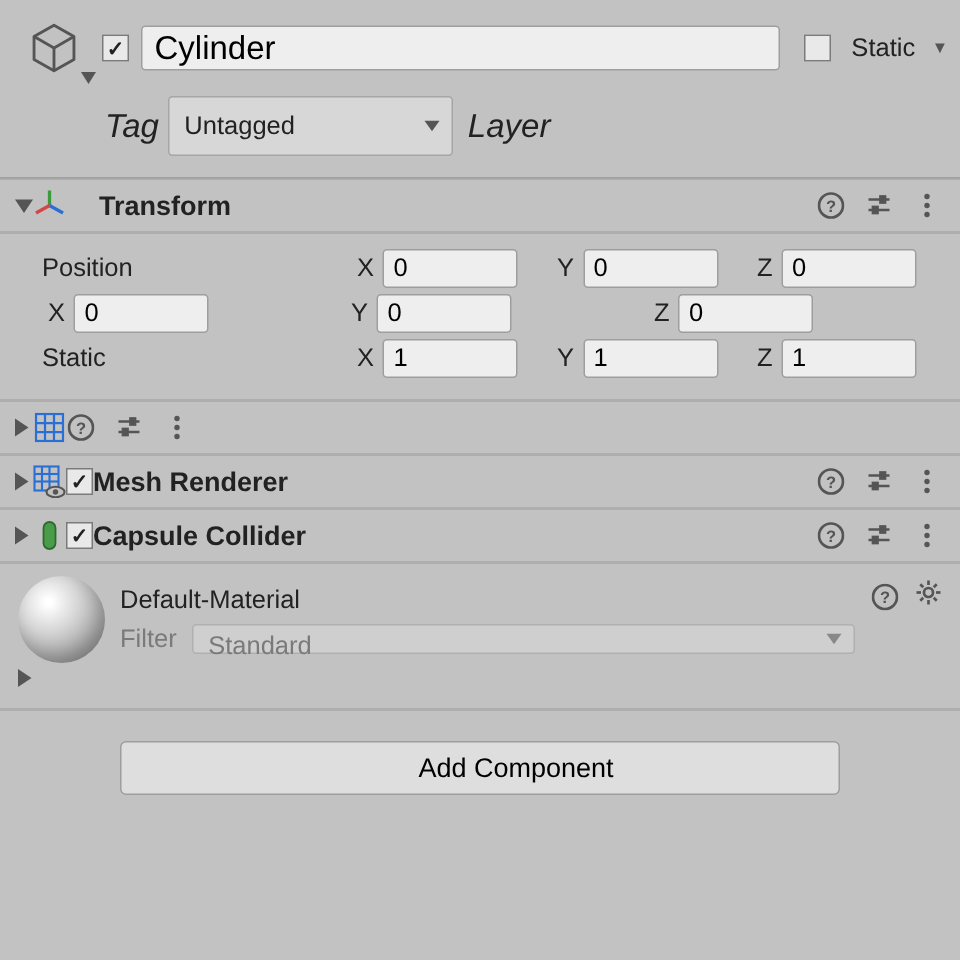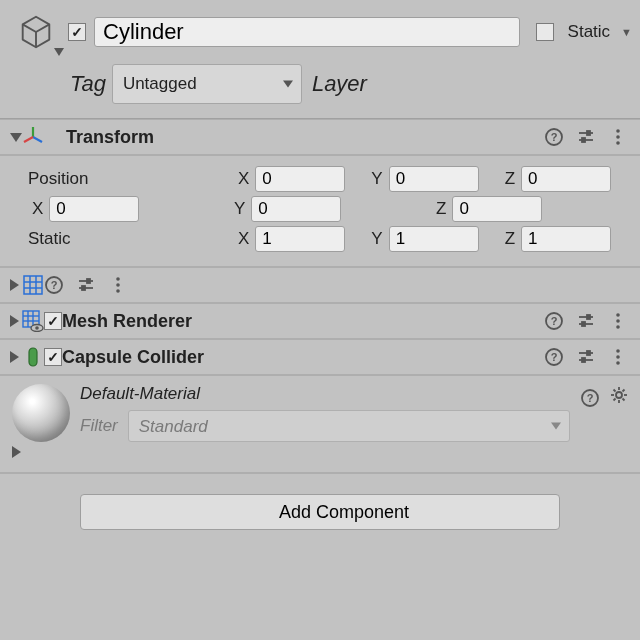--- a/index.html
+++ b/index.html
@@ -40,24 +40,24 @@
   .props { padding: 6px 12px 10px 28px; border-bottom: 2px solid #aeaeae; }
   .prow { display: flex; align-items: center; margin: 4px 0; gap: 6px; }
   .plabel { width: 200px; font-size: 17px; }
   .axis { font-size: 17px; margin-left: 4px; }
   .numbox { width: 90px; height: 26px; background: #eeeeee; border: 1px solid #9e9e9e; border-radius: 3px; padding: 2px 6px; font-size: 17px; }
   .prow .pair { display: flex; align-items: center; gap: 6px; flex: 1; }
   
   
   .mat { display: flex; align-items: center; padding: 8px 12px 4px 12px; gap: 10px; }
   .mat-sphere { width: 58px; height: 58px; border-radius: 50%; background: radial-gradient(circle at 35% 30%, #ffffff 4%, #d6d6d6 35%, #9a9a9a 75%, #7a7a7a 100%); box-shadow: inset -4px -6px 10px rgba(0,0,0,.15); }
-  .mat-col { flex: 1; font-style: italic; }
+  .mat-col { flex: 1; }
   .shader-row { display: flex; align-items: center; gap: 10px; margin-top: 6px; }
   .shader-lbl { color: #7a7a7a; font-size: 17px; }
-  .shader-dd { flex: 1; background: #cfcfcf; border: 1px solid #b0b0b0; border-radius: 3px; padding: 4px 26px 4px 10px; font-size: 17px; color: #7a7a7a; position: relative; height: 32px; display:flex; align-items:flex-end; }
+  .shader-dd { flex: 1; background: #cfcfcf; border: 1px solid #b0b0b0; border-radius: 3px; padding: 4px 26px 4px 10px; font-size: 17px; color: #7a7a7a; position: relative; height: 20px; display:flex; align-items:flex-start; }
   .shader-dd .arr { position: absolute; right: 8px; top: 50%; transform: translateY(-50%); width: 0; height: 0; border-left: 5px solid transparent; border-right: 5px solid transparent; border-top: 7px solid #888; }
   .mat-acts { display: flex; align-items: center; gap: 10px; align-self: flex-start; margin-top: 2px; }
   .gear { font-size: 18px; color: #555; }
   
   .mat-fold-row { padding: 0 12px 6px 12px; display:flex; align-items:center; }
   
   
   .add-wrap { padding: 20px 80px 0 80px; border-top: 2px solid #aeaeae; margin-top: 8px; }
   .add-btn { width: 100%; height: 36px; background: #dedede; border: 1px solid #9e9e9e; border-radius: 4px; font-size: 18px; cursor: pointer; padding-left: 48px; }
 </style>

